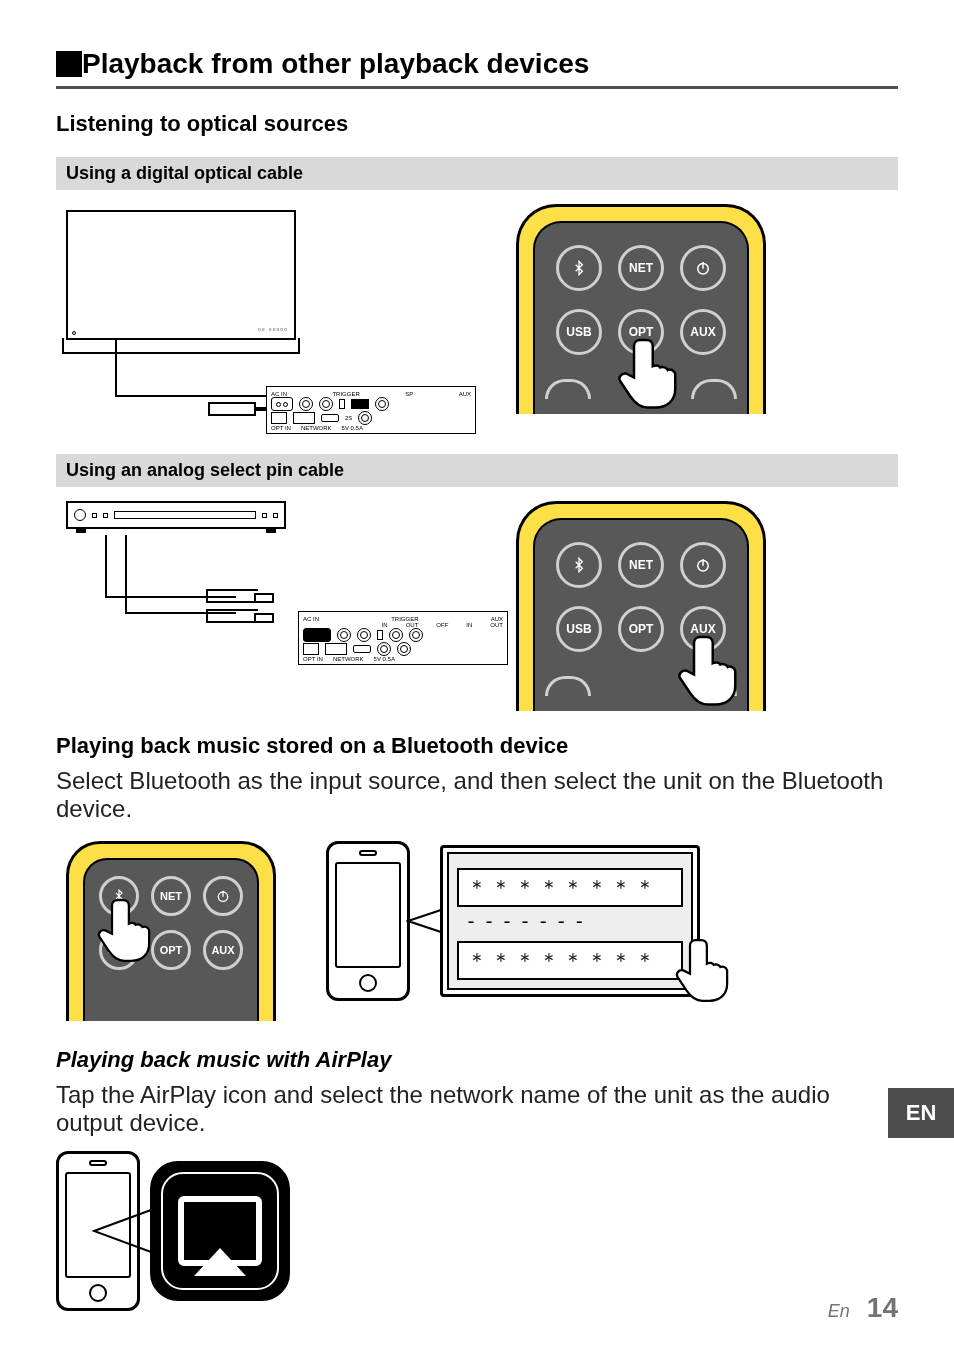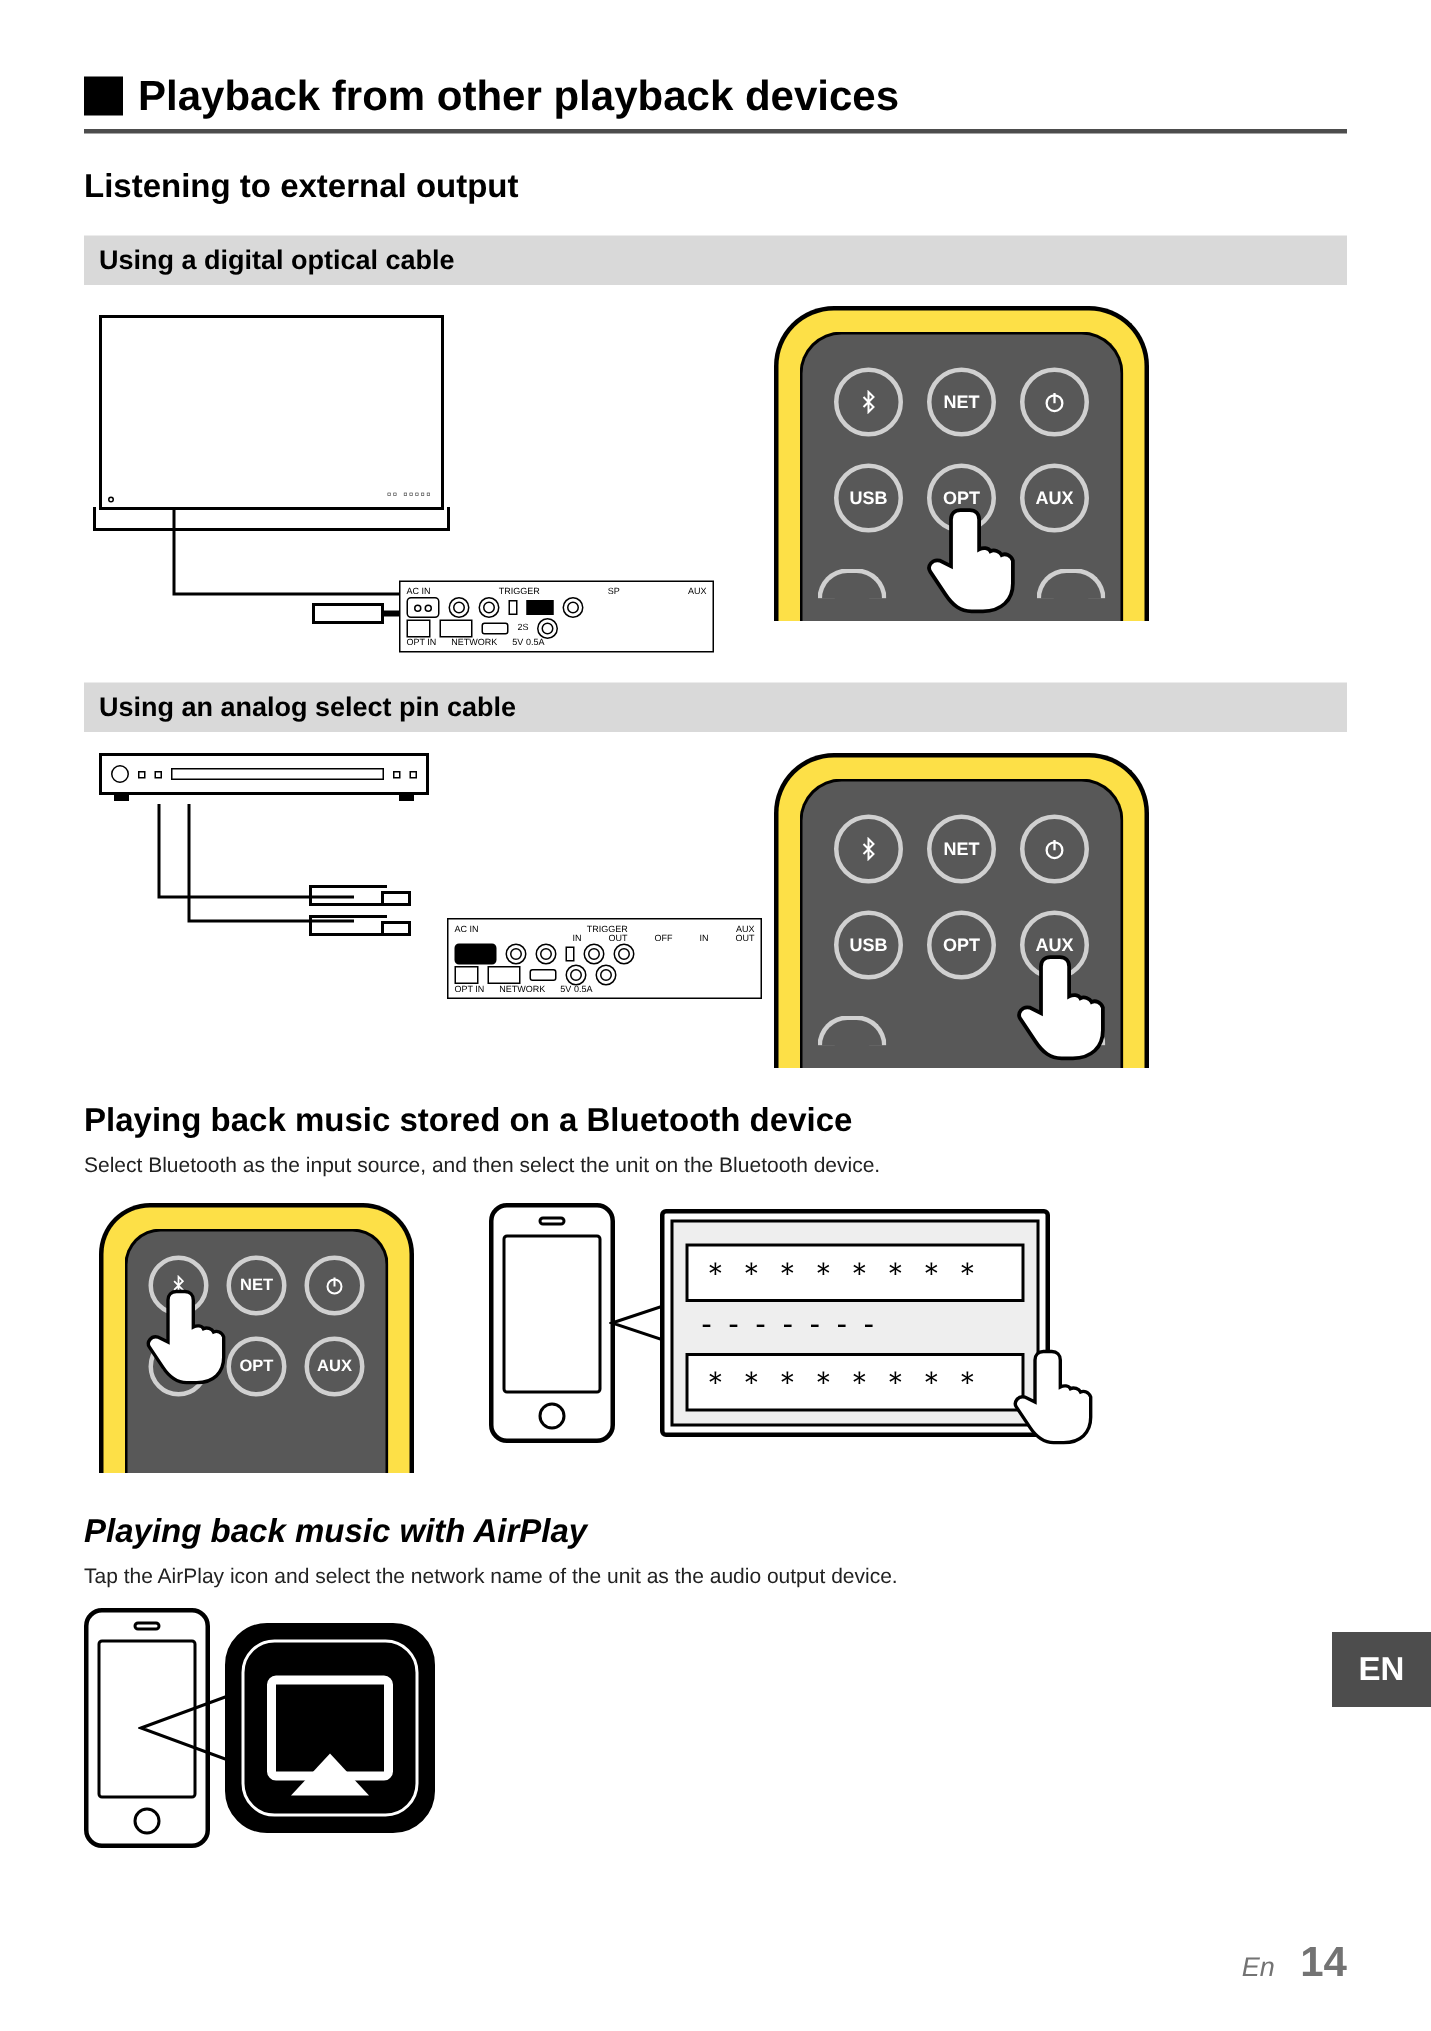--- a/index.html
+++ b/index.html
@@ -10,21 +10,20 @@
     font-family: Helvetica, Arial, sans-serif;
     color: #000;
     position: relative;
     padding: 40px 56px 40px 56px;
   }
 
   
   .sec-title {
     display: flex;
     align-items: center;
-    gap: 10px;
     border-bottom: 3px solid #4d4d4d;
     padding-bottom: 6px;
     margin-top: 8px;
   }
   .sec-title .blk {
     width: 26px; height: 26px; background: #000; flex: 0 0 auto;
   }
   .sec-title h1 {
     font-size: 28px; font-weight: 700;
   }
@@ -38,21 +37,21 @@
 
   .grayband {
     background: #d9d9d9;
     font-size: 18px;
     font-weight: 700;
     padding: 6px 10px;
     margin-top: 20px;
   }
 
   p.body {
-    font-size: 14px;
+    font-size: 24px;
     font-weight: 400;
     color: #222;
     margin-top: 8px;
   }
 
   .row {
     display: flex;
     gap: 70px;
     align-items: flex-start;
     margin-top: 14px;
@@ -219,21 +218,21 @@
   }
 </style>
 </head>
 <body>
 
 <div class="sec-title">
   <div class="blk"></div>
   <h1>Playback from other playback devices</h1>
 </div>
 
-<h2 class="sub">Listening to external output</h2>
+<h2 class="sub">Listening to optical sources</h2>
 
 <div class="grayband">Using a digital optical cable</div>
 
 <div class="row">
 
   <div class="diag">
     <div class="tv">
       <span class="tv-left"></span>
       <span class="tv-dots">▫▫ ▫▫▫▫▫</span>
     </div>

